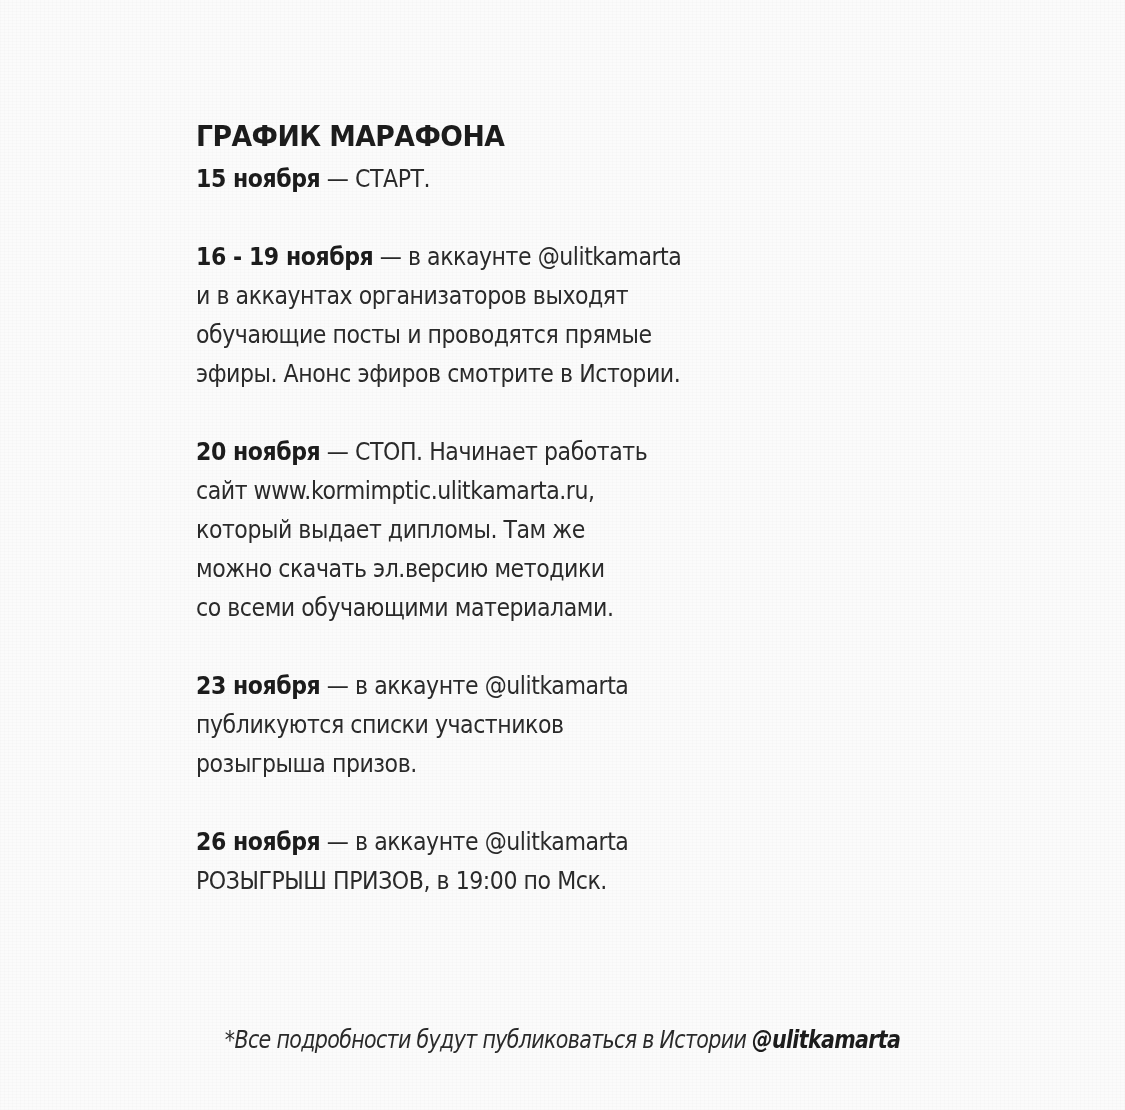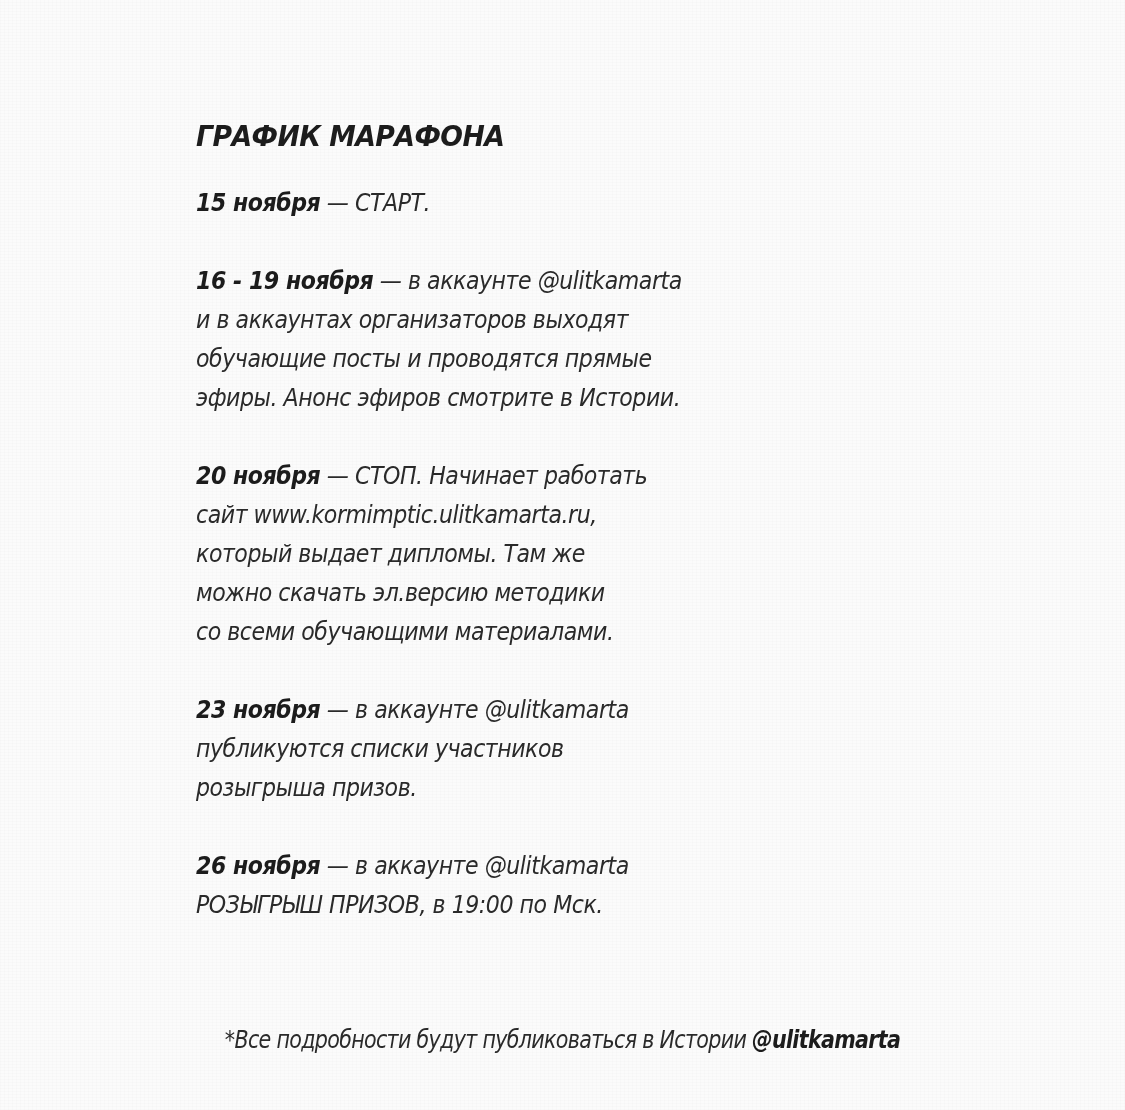--- a/index.html
+++ b/index.html
@@ -16,36 +16,34 @@
       font-family: "Liberation Sans", sans-serif;
       color: #262626;
       position: relative;
       overflow: hidden;
     }
     .content {
       position: absolute;
       left: 196px;
       top: 112px;
       width: 760px;
-      font-style: italic;
     }
     .title {
       font-family: "DejaVu Sans", sans-serif;
       font-weight: bold;
       font-size: 29px;
       letter-spacing: -0.6px;
       color: #1c1c1c;
       margin: 0;
       height: 48px;
       line-height: 48px;
       transform: scaleX(0.92);
       transform-origin: left center;
     }
     .entries {
-      margin-top: 24px;
     }
     .entry {
       margin: 0;
       font-family: "DejaVu Sans", sans-serif;
       font-size: 24px;
       line-height: 39px;
       color: #2a2a2a;
       letter-spacing: -0.5px;
       transform: scaleX(0.92);
       transform-origin: left top;

